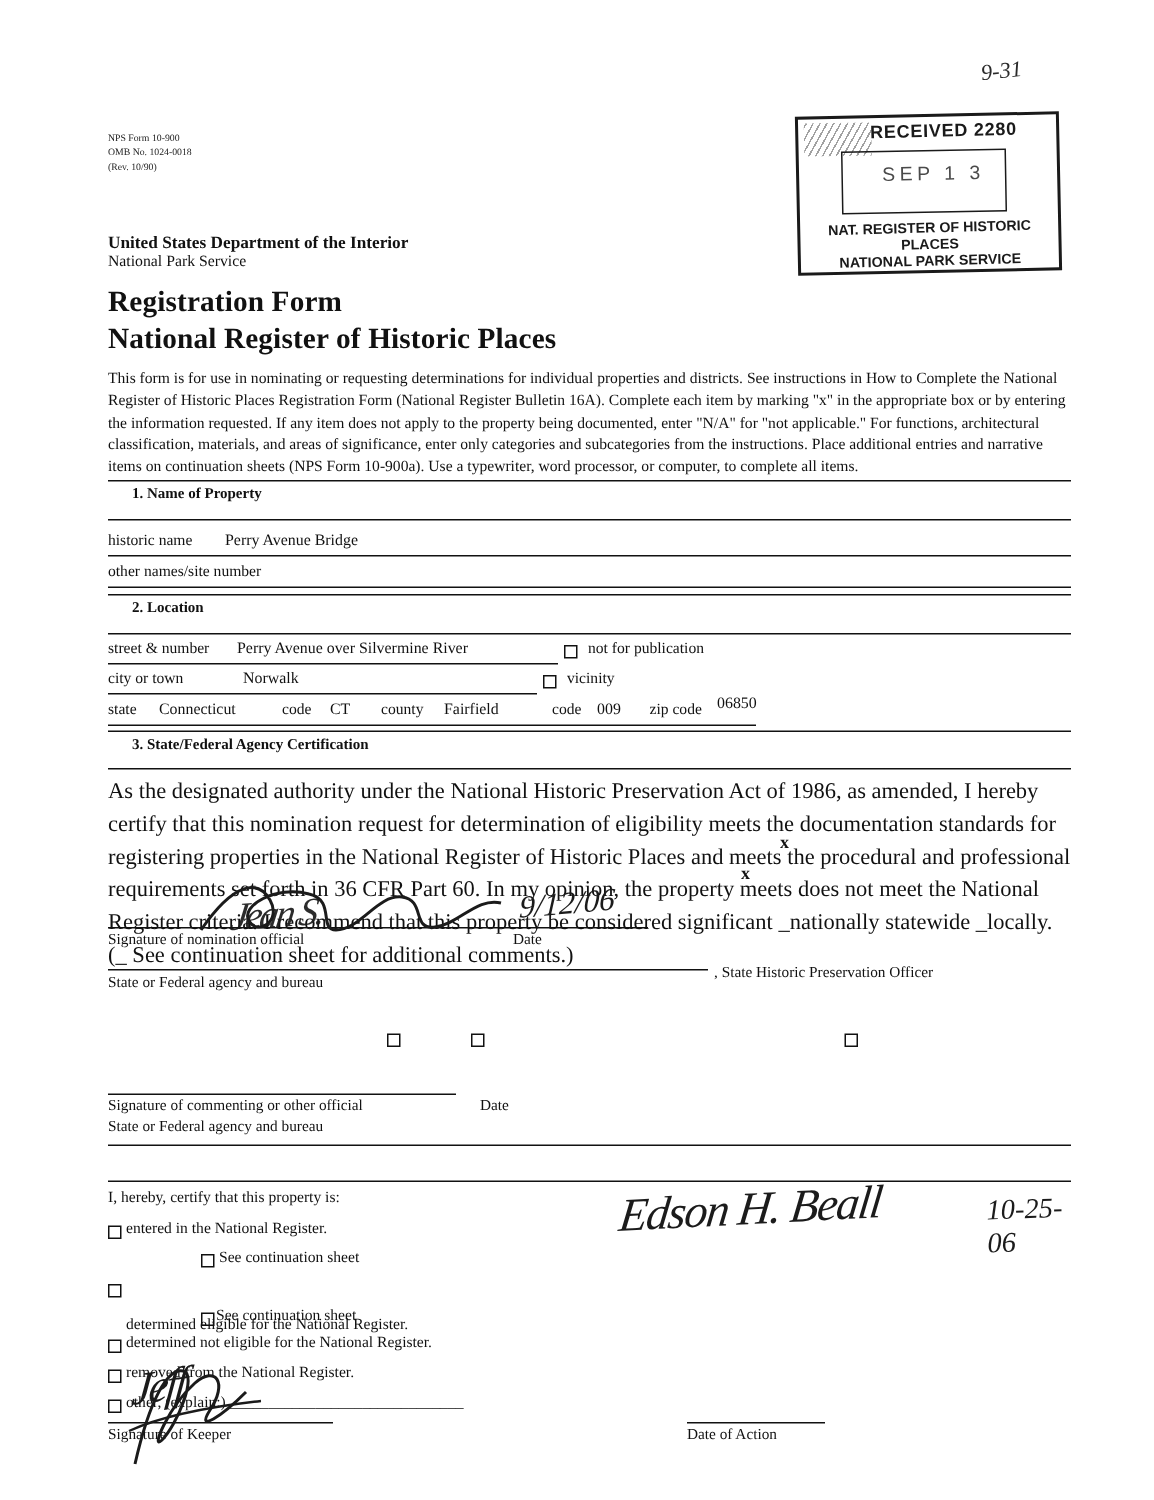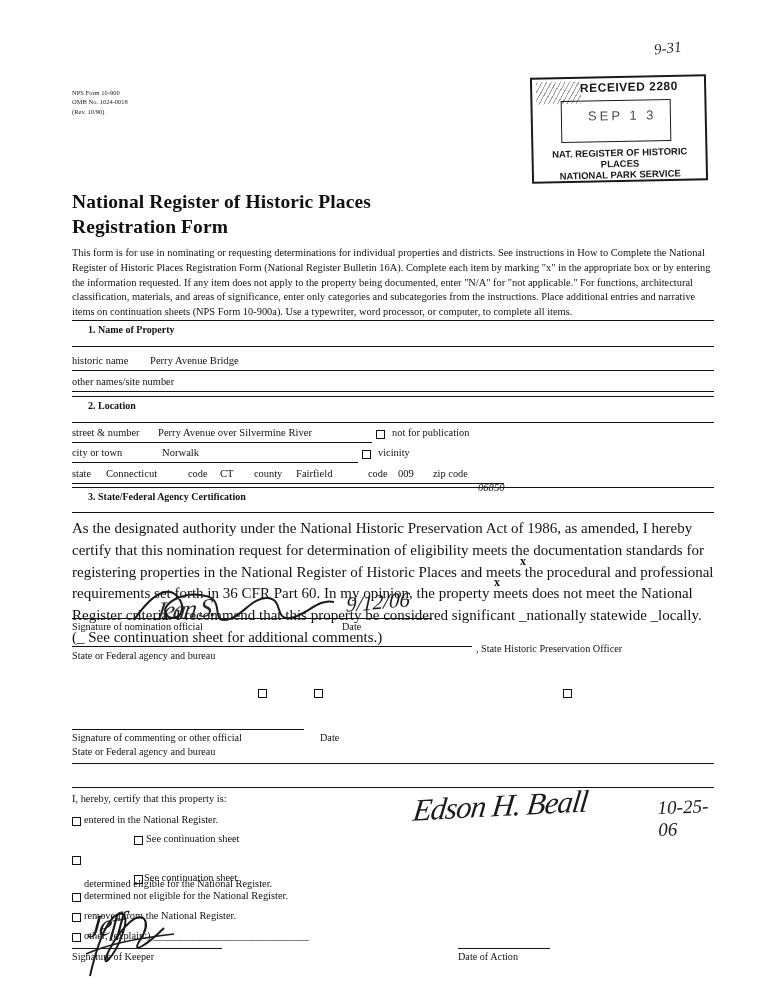--- a/index.html
+++ b/index.html
@@ -273,24 +273,28 @@
       <div class="stamp-hatch"></div>
       <div class="stamp-received">RECEIVED  2280</div>
       <div class="stamp-inner"></div>
       <div class="stamp-date">SEP 1 3</div>
       <div class="stamp-agency">
         <div>NAT. REGISTER OF HISTORIC PLACES</div>
         <div>NATIONAL PARK SERVICE</div>
       </div>
     </div>
 
+    <div class="dept">
+      <div class="line1">United States Department of the Interior</div>
+      <div class="line2">National Park Service</div>
+    </div>
 
     <div class="title">
+      <div>Registration Form</div>
       <div>National Register of Historic Places</div>
-      <div>Registration Form</div>
     </div>
 
     <div class="intro">This form is for use in nominating or requesting determinations for individual properties and districts.  See instructions in How to Complete the National Register of Historic Places Registration Form  (National Register Bulletin 16A).  Complete each item by marking "x" in the appropriate box or by entering the information requested.  If any item does not apply to the property being documented, enter "N/A" for "not applicable."  For functions, architectural classification, materials, and areas of significance, enter only categories and subcategories from the instructions.  Place additional entries and narrative items on continuation sheets (NPS Form 10-900a).  Use a typewriter, word processor, or computer, to complete all items.</div>
 
     <div class="rule" style="top:302px;"></div>
     <div class="sec-head" style="top:306px;">1.  Name of Property</div>
     <div class="thinrule" style="top:328px;"></div>
 
     <div class="lbl" style="left:14px; top:337px;">historic name</div>
     <div class="val" style="left:92px; top:337px;">Perry Avenue Bridge</div>
@@ -318,21 +322,21 @@
 
     <div class="lbl" style="left:14px; top:450px;">state</div>
     <div class="val" style="left:48px; top:450px;">Connecticut</div>
     <div class="lbl" style="left:130px; top:450px;">code</div>
     <div class="val" style="left:162px; top:450px;">CT</div>
     <div class="lbl" style="left:196px; top:450px;">county</div>
     <div class="val" style="left:238px; top:450px;">Fairfield</div>
     <div class="lbl" style="left:310px; top:450px;">code</div>
     <div class="val" style="left:340px; top:450px;">009</div>
     <div class="lbl" style="left:375px; top:450px;">zip code</div>
-    <div class="val" style="left:420px; top:464px;font-style:italic;">06850</div>
+    <div class="val" style="left:420px; top:446px;">06850</div>
     <div class="fieldline" style="left:14px; top:465px; width:432px;"></div>
 
     <div class="rule" style="top:469px;"></div>
     <div class="sec-head" style="top:473px;">3. State/Federal Agency Certification</div>
     <div class="thinrule" style="top:494px;"></div>
 
     <div class="para" style="top:500px;">As the designated authority under the National Historic Preservation Act of 1986, as amended, I hereby certify that this nomination request for determination of eligibility  meets the documentation standards for registering properties in the National Register of Historic Places and meets the procedural and professional requirements set forth in 36 CFR Part 60.  In my opinion, the property      meets     does not meet the National Register criteria.  I recommend that this property be considered significant  _nationally   statewide  _locally.  (_ See continuation sheet for additional comments.)</div>
     <div class="hw-x" style="left:462px; top:536px;">x</div>
     <div class="hw-x" style="left:436px; top:557px;">x</div>
 

